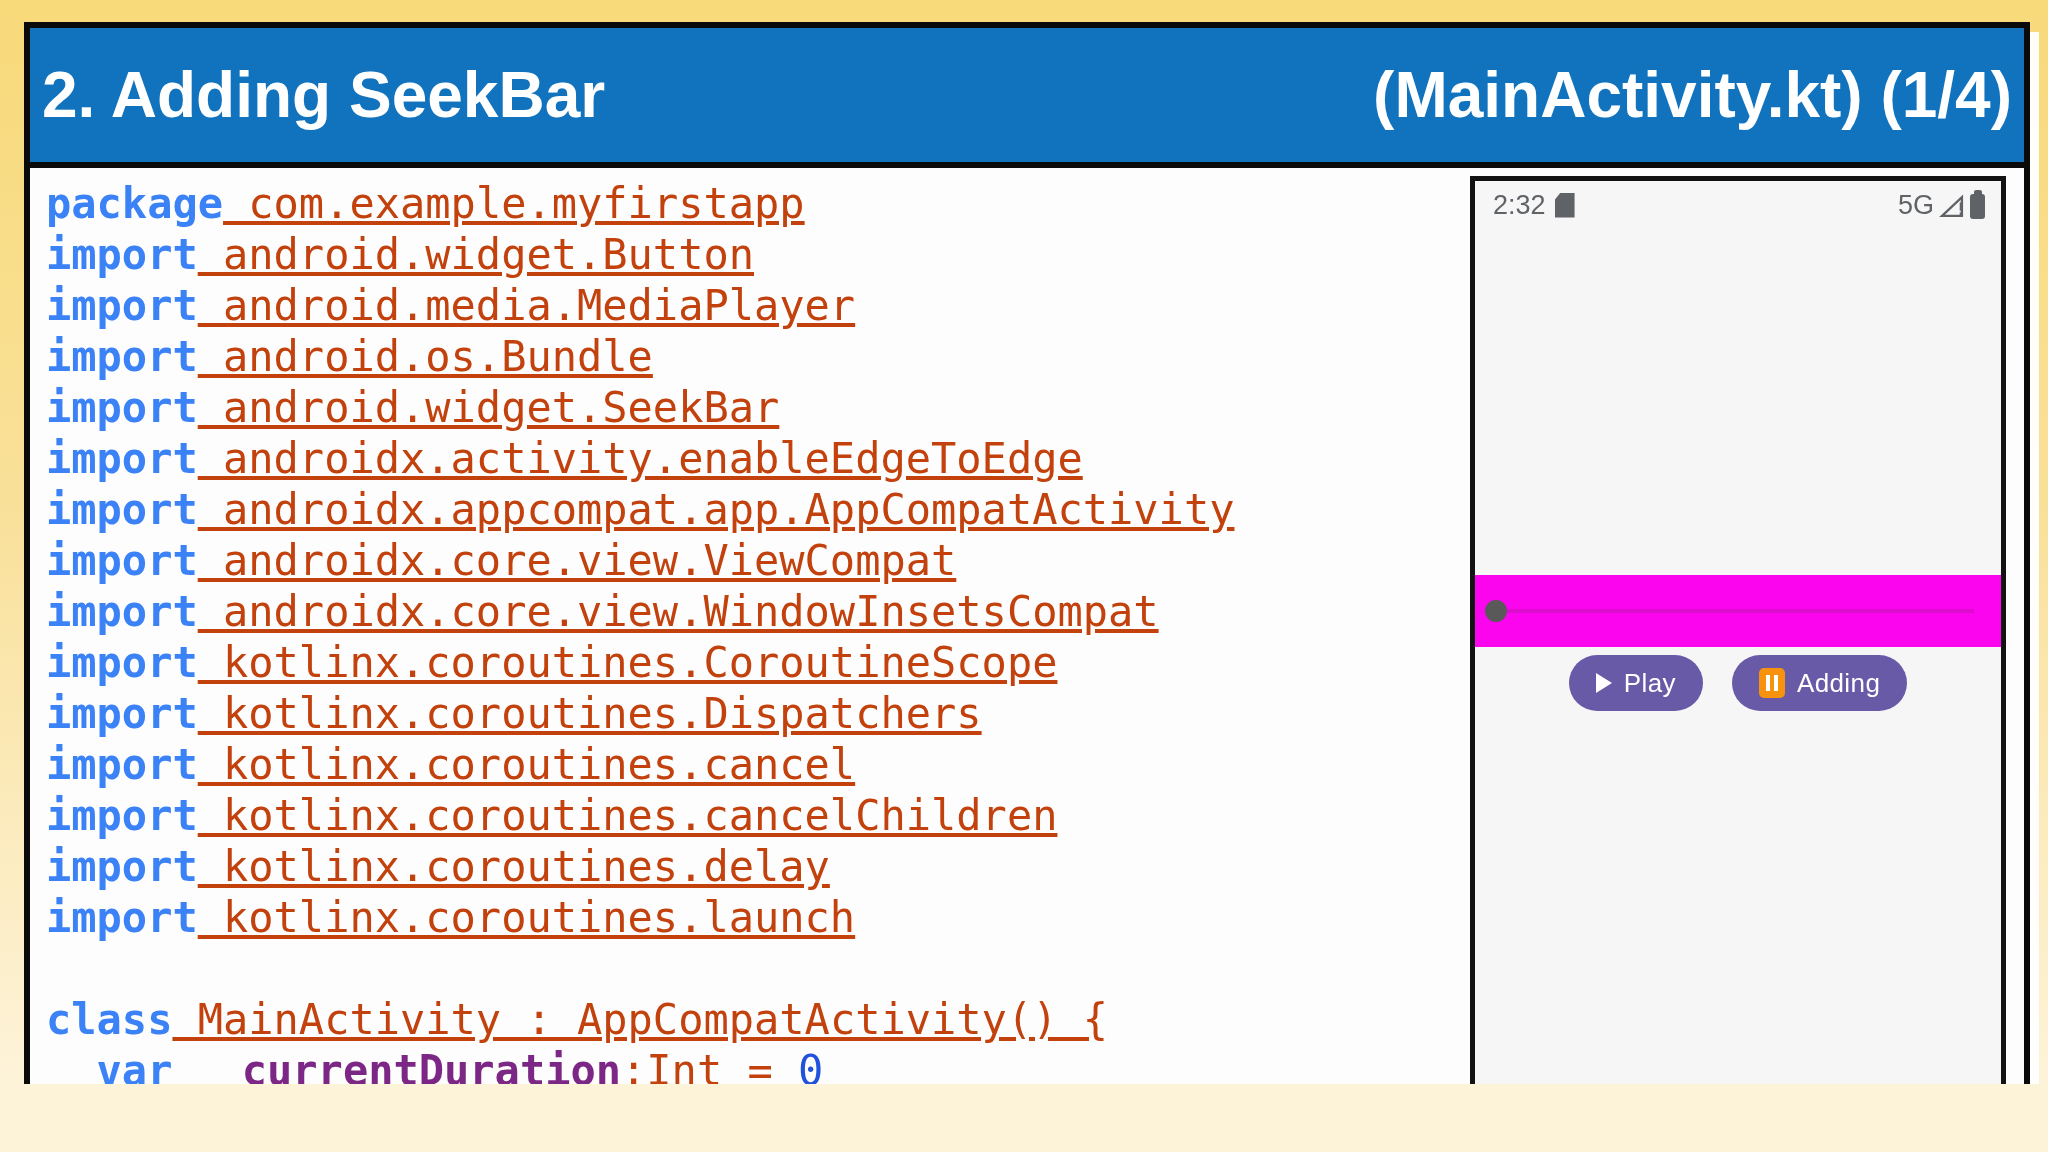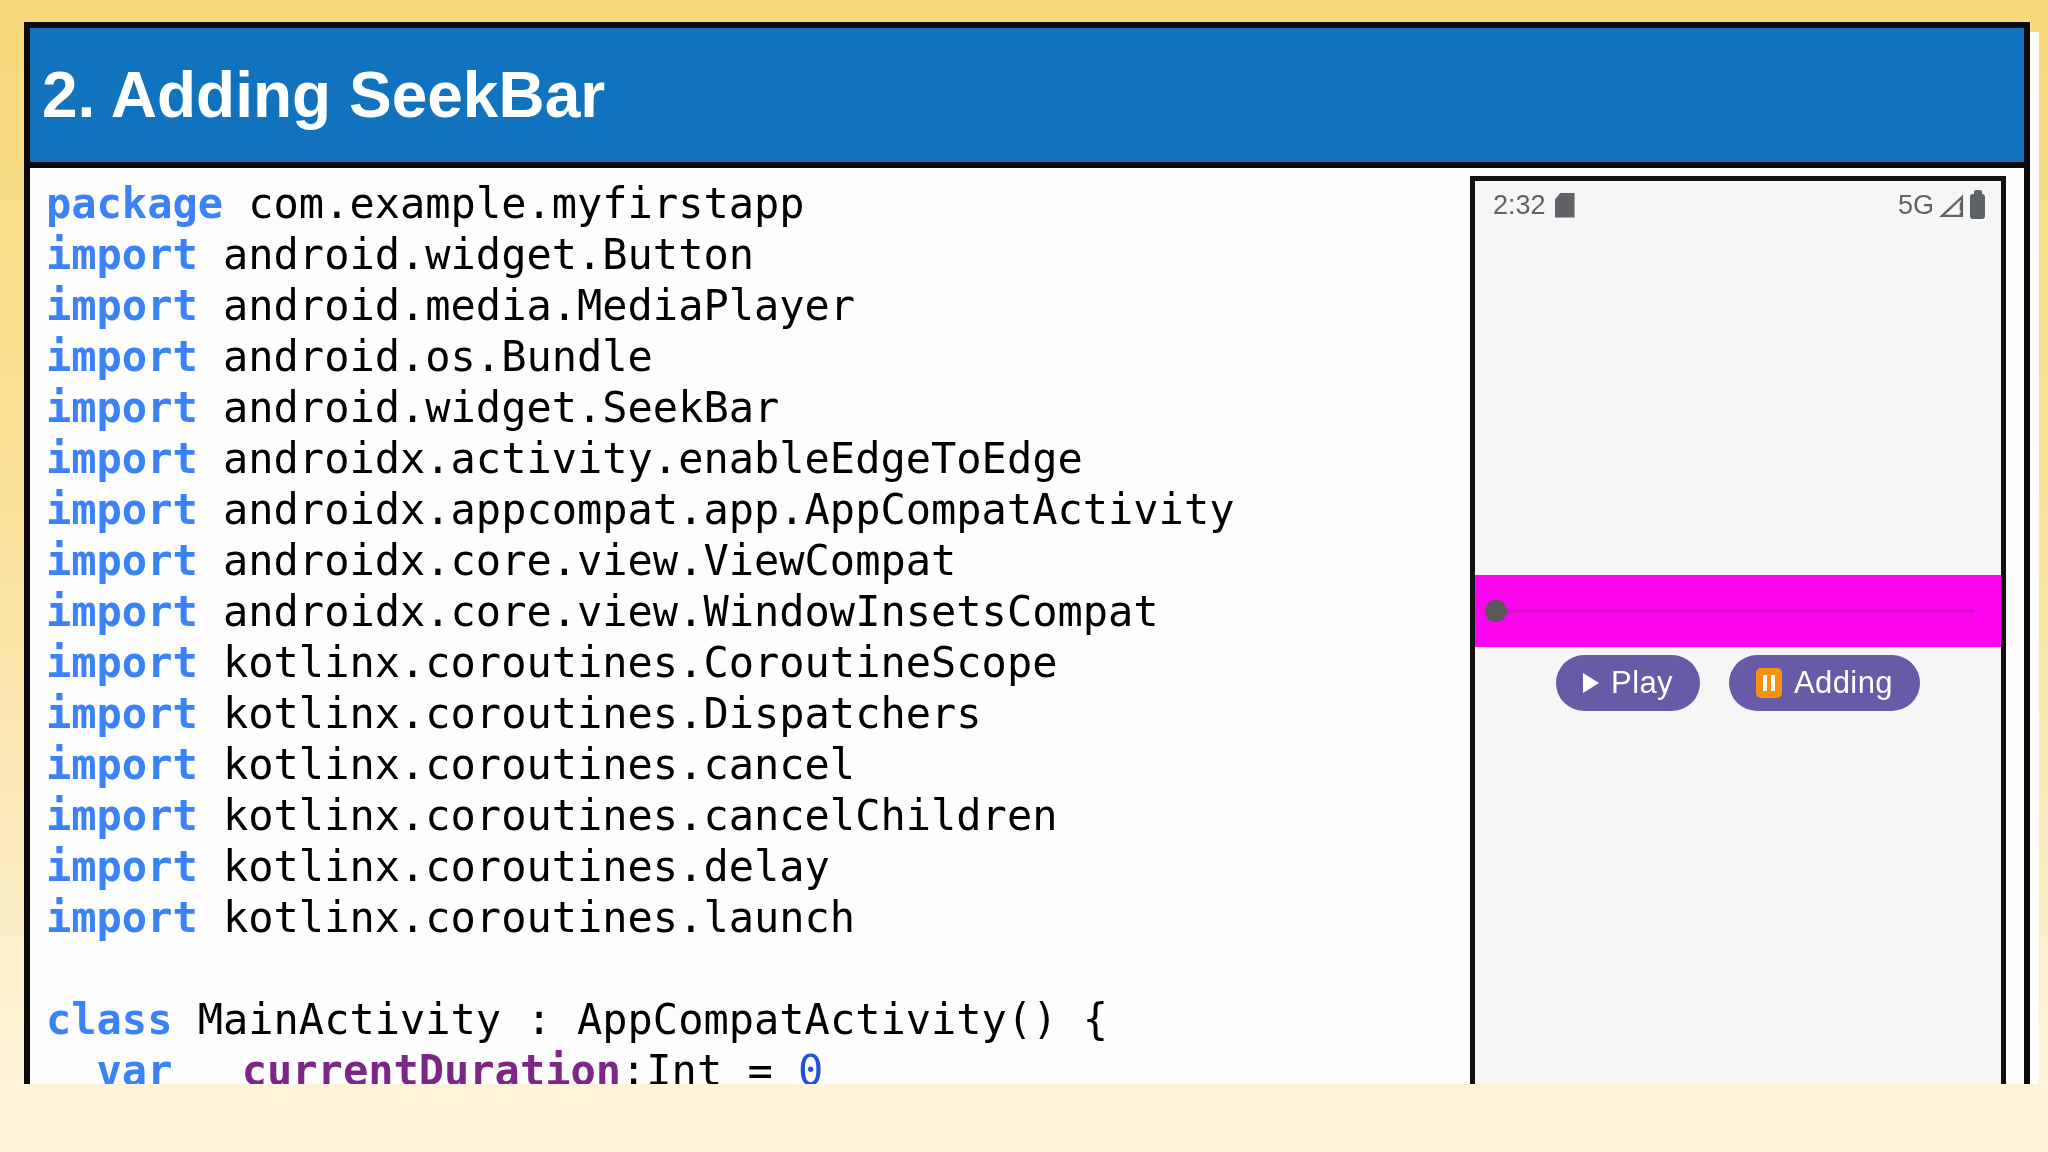--- a/index.html
+++ b/index.html
@@ -13,21 +13,21 @@
        display:flex;justify-content:space-between;align-items:center;padding:0 12px 0 12px;}
   .hdr .t{color:#ffffff;font-weight:bold;font-size:64px;letter-spacing:0px;white-space:nowrap;}
   .main{position:relative;flex:1;background:#fdfdfd;overflow:hidden;}
   
   .code{position:absolute;left:16px;top:10px;font-family:"DejaVu Sans Mono",monospace;
         font-size:42px;line-height:51px;color:#1b1b1b;white-space:pre;}
   .code-line{height:51px;}
   .code .kw{color:#3b82f6;font-weight:bold;}
   .code .id{color:#7c2786;font-weight:bold;margin-left:44px;}
   .code .num{color:#2152dd;}
-  .code .pl{color:#000000;}
+  .code .pl{color:#c2410c;text-decoration:underline;}
   
   .phone{position:absolute;top:8px;right:18px;width:536px;height:942px;box-sizing:border-box;
          border:5px solid #121212;background:#f7f6f7;}
   .statusbar{position:absolute;top:6px;left:0;right:0;height:36px;display:flex;align-items:center;
              padding:0 16px 0 18px;color:#5f6368;font-size:27px;}
   .st-left{display:flex;align-items:center;gap:9px;}
   .st-right{margin-left:auto;display:flex;align-items:center;gap:4px;}
   .sd-ico{width:20px;height:25px;background:#5f6368;
           clip-path:polygon(30% 0,100% 0,100% 100%,0 100%,0 30%);position:relative;}
   .batt{width:15px;height:25px;background:#5f6368;border-radius:3px;position:relative;margin-top:3px;}
@@ -35,37 +35,38 @@
                 border-radius:2px 2px 0 0;}
   
   .seekbar{position:absolute;left:0;right:0;top:394px;height:72px;background:#fb05ee;}
   .sb-track{position:absolute;left:21px;right:27px;top:50%;margin-top:-2px;height:4px;background:#dd0ccf;}
   .sb-thumb{position:absolute;left:10px;top:50%;margin-top:-11px;width:22px;height:22px;
             border-radius:50%;background:#595959;}
   
   .btnrow{position:absolute;left:0;right:0;top:474px;display:flex;justify-content:center;gap:29px;}
   .btn{height:56px;border-radius:28px;background:#685aa7;color:#ffffff;border:none;cursor:pointer;
        display:flex;align-items:center;justify-content:center;padding:0 27px;
-       font-family:"Liberation Sans",sans-serif;font-size:31px;font-weight:500;letter-spacing:0.4px;}
+       font-family:"Liberation Sans",sans-serif;font-size:26px;font-weight:500;letter-spacing:0.4px;}
   .play-tri{width:0;height:0;border-left:16px solid #ffffff;border-top:10px solid transparent;
             border-bottom:10px solid transparent;margin-right:12px;}
   .pause-ico{width:26px;height:30px;background:#f6920e;border-radius:5px;display:flex;
              align-items:center;justify-content:center;gap:4px;margin-right:12px;}
   .pause-ico i{display:block;width:4px;height:16px;background:#ffffff;}
   .nav-handle{position:absolute;bottom:14px;left:50%;transform:translateX(-50%);
               width:144px;height:9px;border-radius:5px;background:#636363;}
 </style>
 </head>
 <body>
 
 <div class="stage">
   <div class="slide">
 
     <div class="hdr">
       <div class="t">2. Adding SeekBar</div>
+      <div class="t">(MainActivity.kt) (1/4)</div>
     </div>
 
     <div class="main">
 
       <div class="code"><div class="code-line"><span class="kw">package</span><span class="pl"> com.example.myfirstapp</span></div><div class="code-line"><span class="kw">import</span><span class="pl"> android.widget.Button</span></div><div class="code-line"><span class="kw">import</span><span class="pl"> android.media.MediaPlayer</span></div><div class="code-line"><span class="kw">import</span><span class="pl"> android.os.Bundle</span></div><div class="code-line"><span class="kw">import</span><span class="pl"> android.widget.SeekBar</span></div><div class="code-line"><span class="kw">import</span><span class="pl"> androidx.activity.enableEdgeToEdge</span></div><div class="code-line"><span class="kw">import</span><span class="pl"> androidx.appcompat.app.AppCompatActivity</span></div><div class="code-line"><span class="kw">import</span><span class="pl"> androidx.core.view.ViewCompat</span></div><div class="code-line"><span class="kw">import</span><span class="pl"> androidx.core.view.WindowInsetsCompat</span></div><div class="code-line"><span class="kw">import</span><span class="pl"> kotlinx.coroutines.CoroutineScope</span></div><div class="code-line"><span class="kw">import</span><span class="pl"> kotlinx.coroutines.Dispatchers</span></div><div class="code-line"><span class="kw">import</span><span class="pl"> kotlinx.coroutines.cancel</span></div><div class="code-line"><span class="kw">import</span><span class="pl"> kotlinx.coroutines.cancelChildren</span></div><div class="code-line"><span class="kw">import</span><span class="pl"> kotlinx.coroutines.delay</span></div><div class="code-line"><span class="kw">import</span><span class="pl"> kotlinx.coroutines.launch</span></div><div class="code-line">&nbsp;</div><div class="code-line"><span class="kw">class</span><span class="pl"> MainActivity : AppCompatActivity() {</span></div><div class="code-line"><span class="pl">  </span><span class="kw">var</span><span class="pl"> </span><span class="id">currentDuration</span><span class="pl">:Int = </span><span class="num">0</span></div></div>
 
       <div class="phone">
 
         <div class="statusbar">
           <div class="st-left">

